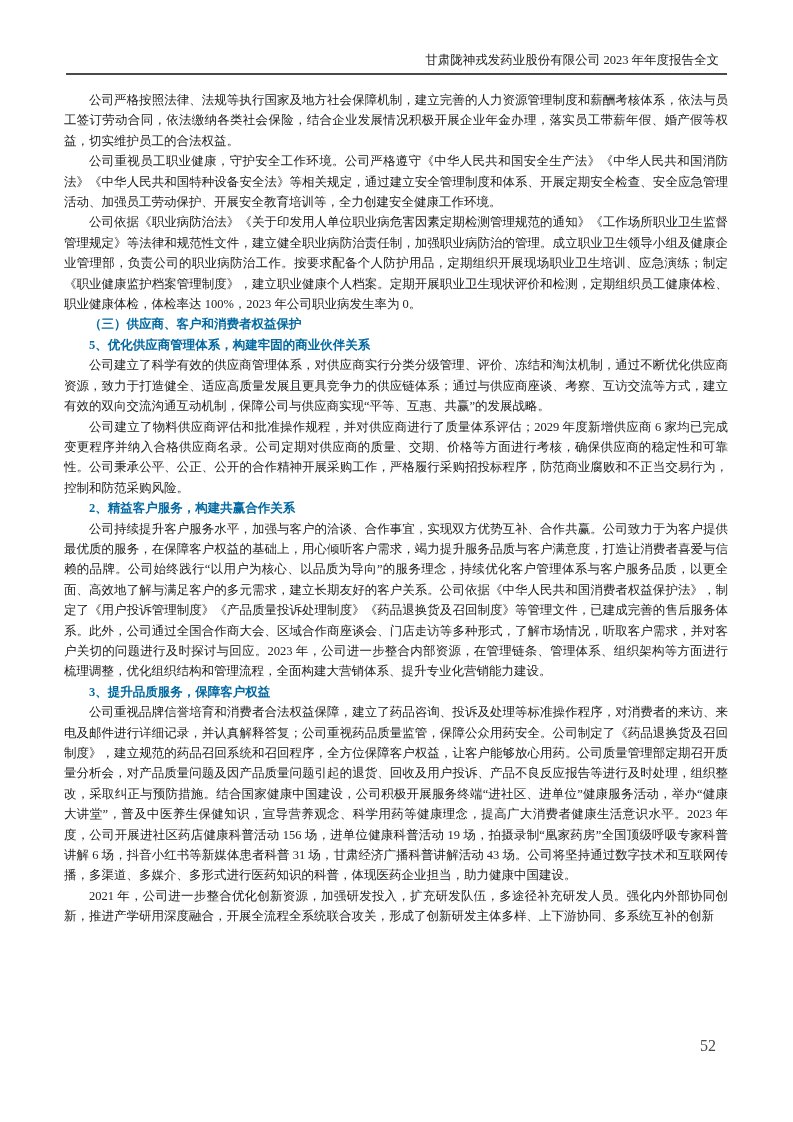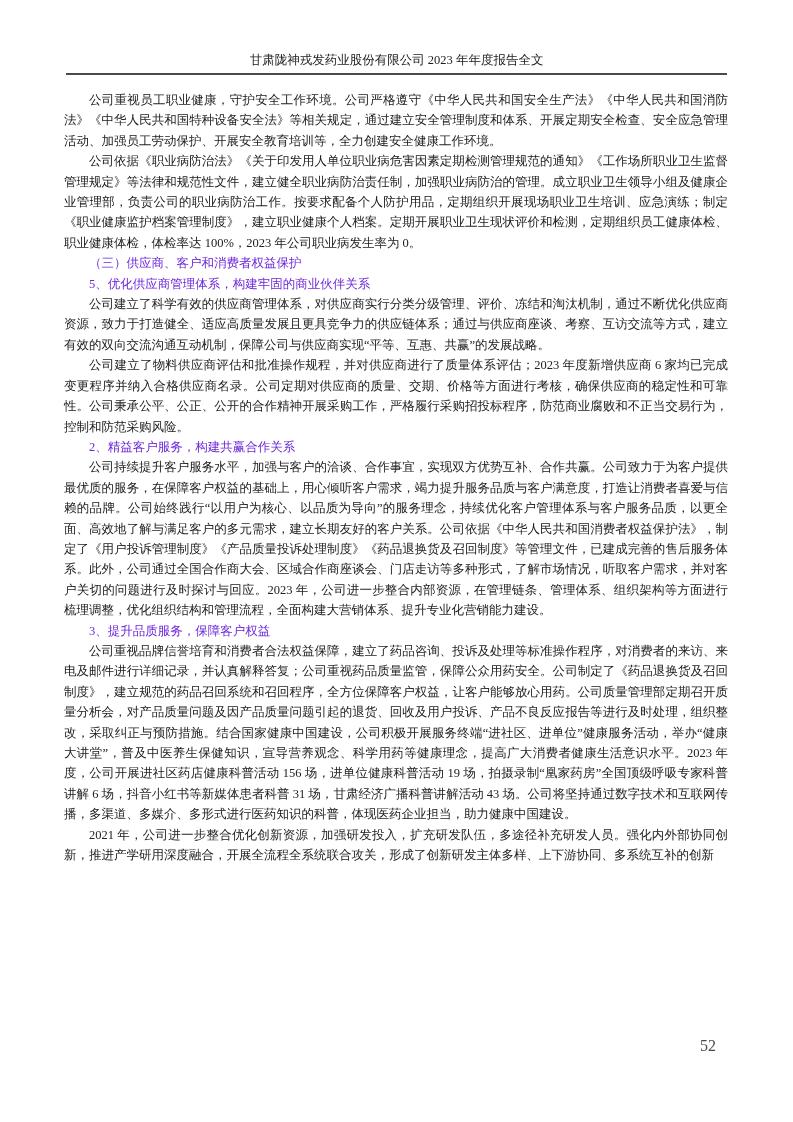--- a/index.html
+++ b/index.html
@@ -11,23 +11,23 @@
     position: relative;
     width: 793px;
     height: 1122px;
     background: #ffffff;
     overflow: hidden;
     font-family: "Liberation Serif", "DejaVu Serif", serif;
   }
   .header-title {
     position: absolute;
     top: 53px;
-    left: 66px;
+    left: 58px;
     width: 661px;
-    text-align: center;
+    text-align: right;
     font-size: 12.5px;
     line-height: 14px;
     color: #1c1c1c;
     white-space: nowrap;
   }
   .header-rule {
     position: absolute;
     top: 73px;
     left: 66px;
     width: 661px;
@@ -44,45 +44,46 @@
     color: #212121;
     text-align: justify;
     text-justify: inter-ideograph;
   }
   .doc-body p {
     margin: 0;
     padding: 0;
     text-indent: 2em;
   }
   .doc-body p.heading {
-    font-weight: 400;
-    color: #6d28d9;
+    font-weight: 700;
+    color: #0369a1;
   }
   .page-number {
     position: absolute;
     top: 1037px;
     left: 700px;
     font-size: 16px;
     color: #4a4a4a;
   }
 </style>
 </head>
 <body>
 
 <div class="page">
   <div class="header-title">甘肃陇神戎发药业股份有限公司 2023 年年度报告全文</div>
   <div class="header-rule"></div>
 
   <div class="doc-body">
+      <p class="para">公司严格按照法律、法规等执行国家及地方社会保障机制，建立完善的人力资源管理制度和薪酬考核体系，依法与员工签订劳动合同，依法缴纳各类社会保险，结合企业发展情况积极开展企业年金办理，落实员工带薪年假、婚产假等权益，切实维护员工的合法权益。</p>
       <p class="para">公司重视员工职业健康，守护安全工作环境。公司严格遵守《中华人民共和国安全生产法》《中华人民共和国消防法》《中华人民共和国特种设备安全法》等相关规定，通过建立安全管理制度和体系、开展定期安全检查、安全应急管理活动、加强员工劳动保护、开展安全教育培训等，全力创建安全健康工作环境。</p>
       <p class="para">公司依据《职业病防治法》《关于印发用人单位职业病危害因素定期检测管理规范的通知》《工作场所职业卫生监督管理规定》等法律和规范性文件，建立健全职业病防治责任制，加强职业病防治的管理。成立职业卫生领导小组及健康企业管理部，负责公司的职业病防治工作。按要求配备个人防护用品，定期组织开展现场职业卫生培训、应急演练；制定《职业健康监护档案管理制度》，建立职业健康个人档案。定期开展职业卫生现状评价和检测，定期组织员工健康体检、职业健康体检，体检率达 100%，2023 年公司职业病发生率为 0。</p>
       <p class="heading">（三）供应商、客户和消费者权益保护</p>
       <p class="heading">5、优化供应商管理体系，构建牢固的商业伙伴关系</p>
       <p class="para">公司建立了科学有效的供应商管理体系，对供应商实行分类分级管理、评价、冻结和淘汰机制，通过不断优化供应商资源，致力于打造健全、适应高质量发展且更具竞争力的供应链体系；通过与供应商座谈、考察、互访交流等方式，建立有效的双向交流沟通互动机制，保障公司与供应商实现“平等、互惠、共赢”的发展战略。</p>
-      <p class="para">公司建立了物料供应商评估和批准操作规程，并对供应商进行了质量体系评估；2023 年度新增供应商 6 家均已完成变更程序并纳入合格供应商名录。公司定期对供应商的质量、交期、价格等方面进行考核，确保供应商的稳定性和可靠性。公司秉承公平、公正、公开的合作精神开展采购工作，严格履行采购招投标程序，防范商业腐败和不正当交易行为，控制和防范采购风险。</p>
+      <p class="para">公司建立了物料供应商评估和批准操作规程，并对供应商进行了质量体系评估；2029 年度新增供应商 6 家均已完成变更程序并纳入合格供应商名录。公司定期对供应商的质量、交期、价格等方面进行考核，确保供应商的稳定性和可靠性。公司秉承公平、公正、公开的合作精神开展采购工作，严格履行采购招投标程序，防范商业腐败和不正当交易行为，控制和防范采购风险。</p>
       <p class="heading">2、精益客户服务，构建共赢合作关系</p>
       <p class="para">公司持续提升客户服务水平，加强与客户的洽谈、合作事宜，实现双方优势互补、合作共赢。公司致力于为客户提供最优质的服务，在保障客户权益的基础上，用心倾听客户需求，竭力提升服务品质与客户满意度，打造让消费者喜爱与信赖的品牌。公司始终践行“以用户为核心、以品质为导向”的服务理念，持续优化客户管理体系与客户服务品质，以更全面、高效地了解与满足客户的多元需求，建立长期友好的客户关系。公司依据《中华人民共和国消费者权益保护法》，制定了《用户投诉管理制度》《产品质量投诉处理制度》《药品退换货及召回制度》等管理文件，已建成完善的售后服务体系。此外，公司通过全国合作商大会、区域合作商座谈会、门店走访等多种形式，了解市场情况，听取客户需求，并对客户关切的问题进行及时探讨与回应。2023 年，公司进一步整合内部资源，在管理链条、管理体系、组织架构等方面进行梳理调整，优化组织结构和管理流程，全面构建大营销体系、提升专业化营销能力建设。</p>
       <p class="heading">3、提升品质服务，保障客户权益</p>
       <p class="para">公司重视品牌信誉培育和消费者合法权益保障，建立了药品咨询、投诉及处理等标准操作程序，对消费者的来访、来电及邮件进行详细记录，并认真解释答复；公司重视药品质量监管，保障公众用药安全。公司制定了《药品退换货及召回制度》，建立规范的药品召回系统和召回程序，全方位保障客户权益，让客户能够放心用药。公司质量管理部定期召开质量分析会，对产品质量问题及因产品质量问题引起的退货、回收及用户投诉、产品不良反应报告等进行及时处理，组织整改，采取纠正与预防措施。结合国家健康中国建设，公司积极开展服务终端“进社区、进单位”健康服务活动，举办“健康大讲堂”，普及中医养生保健知识，宣导营养观念、科学用药等健康理念，提高广大消费者健康生活意识水平。2023 年度，公司开展进社区药店健康科普活动 156 场，进单位健康科普活动 19 场，拍摄录制“凰家药房”全国顶级呼吸专家科普讲解 6 场，抖音小红书等新媒体患者科普 31 场，甘肃经济广播科普讲解活动 43 场。公司将坚持通过数字技术和互联网传播，多渠道、多媒介、多形式进行医药知识的科普，体现医药企业担当，助力健康中国建设。</p>
       <p class="para">2021 年，公司进一步整合优化创新资源，加强研发投入，扩充研发队伍，多途径补充研发人员。强化内外部协同创新，推进产学研用深度融合，开展全流程全系统联合攻关，形成了创新研发主体多样、上下游协同、多系统互补的创新</p>
     </div>
 
   <div class="page-number">52</div>
 </div>
 

